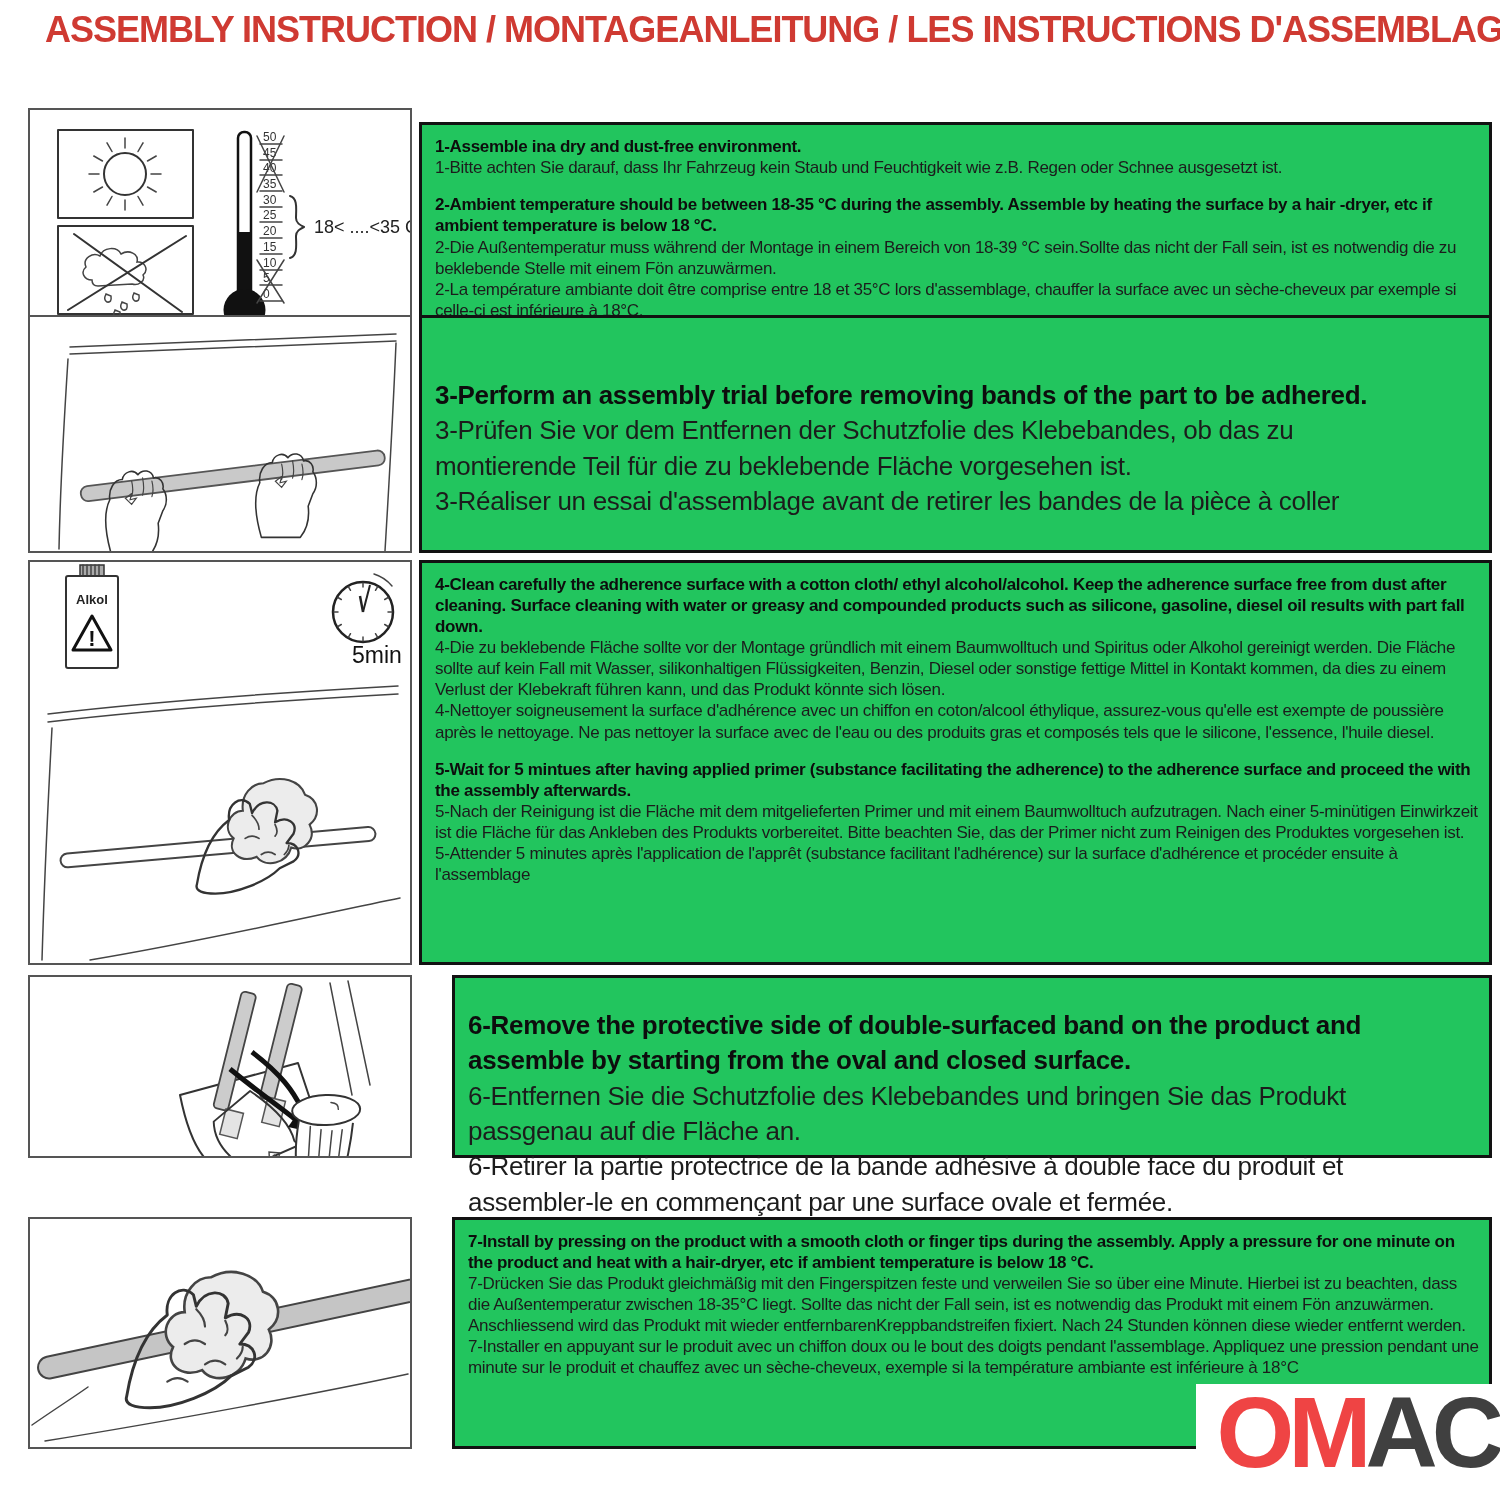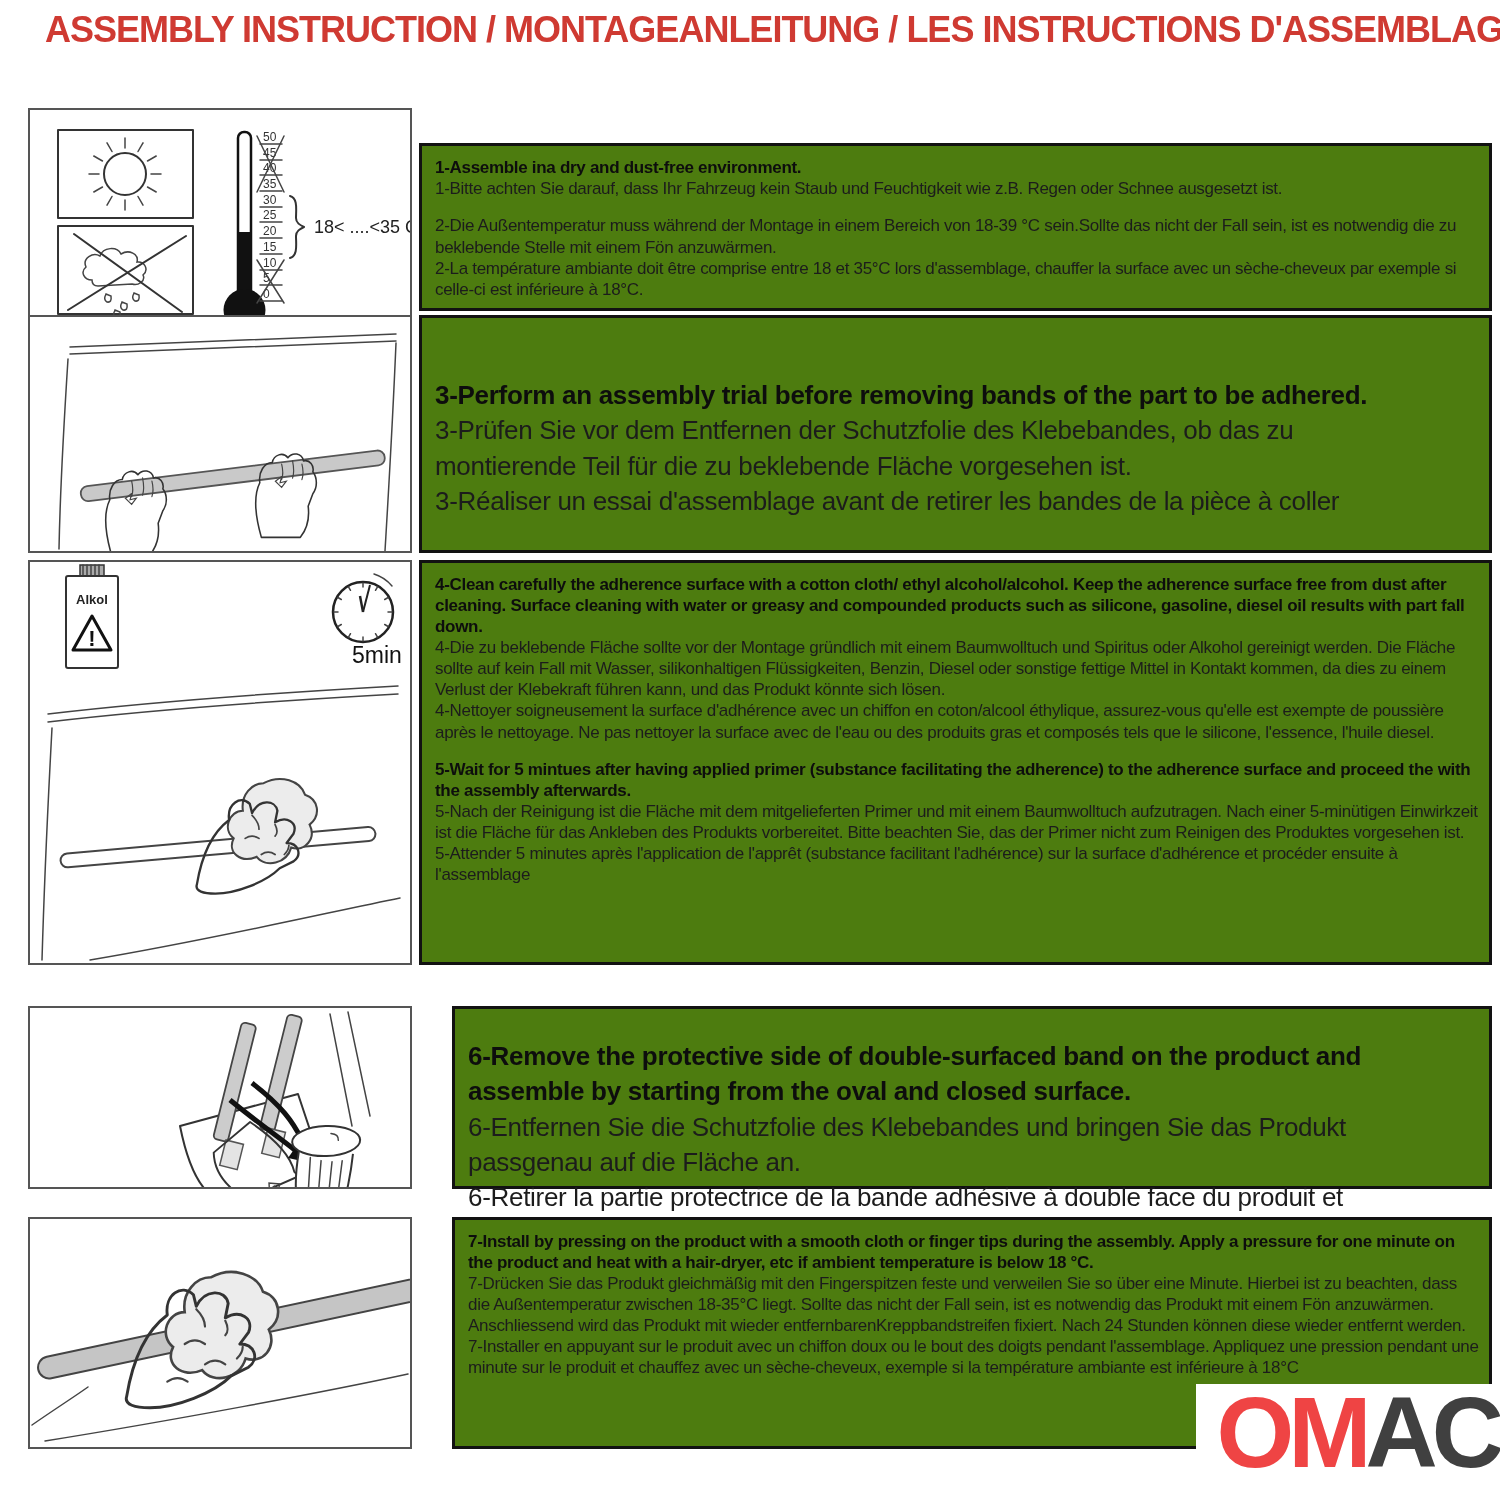--- a/index.html
+++ b/index.html
@@ -9,29 +9,29 @@
   }
   .title {
     position:absolute; left:45px; top:9px;
     font-size:36px; font-weight:bold; letter-spacing:-1px;
     color:#cf3a32; white-space:nowrap;
   }
   .row { position:absolute; left:28px; right:8px; display:flex; gap:7px; }
   .row-1 { top:80px;   height:294px;align-items:center; }
   .row-2 { top:315px;  height:238px; }
   .row-3 { top:560px;  height:405px; }
-  .row-4 { top:1006px;  height:183px;gap:40px; }
+  .row-4 { top:975px;  height:183px;gap:40px; }
   .row-5 { top:1217px; height:232px;gap:40px; }
   .illus {
     flex:0 0 384px; width:384px; border:2px solid #555; background:#fff;
     box-sizing:border-box; overflow:hidden;
   }
   .illus svg { display:block; }
   .tbox {
-    flex:1 1 auto; border:3px solid #121212; background:#4d7c0f;
+    flex:1 1 auto; border:3px solid #121212; background:#22c55e;
     box-sizing:border-box; padding:11px 8px 8px 13px; color:#1c1c1c;
   }
   .t-sm  { font-size:17px; line-height:1.24; letter-spacing:-0.3px; }
   .t-lg  { font-size:26px; line-height:1.36; letter-spacing:-0.3px; }
   .en { font-weight:bold; color:#0d0d0d; }
   .item + .item { margin-top:16px; }
   .row-2 .tbox { padding-top:60px; }
   .row-4 .tbox { padding-top:30px; }
   .row-2 .item, .row-4 .item { max-width:950px; }
   .logo {
@@ -118,20 +118,21 @@
           <text x="284" y="123" font-size="18" fill="#222">18&lt; ....&lt;35 C</text>
         </g>
       </svg>
     </div>
     <div class="tbox t-sm">
       <div class="item">
         <div class="en">1-Assemble ina dry and dust-free environment.</div>
         <div>1-Bitte achten Sie darauf, dass Ihr Fahrzeug kein Staub und Feuchtigkeit wie z.B. Regen oder Schnee ausgesetzt ist.</div>
       </div>
       <div class="item">
+        <div class="en">2-Ambient temperature should be between 18-35 °C  during the assembly. Assemble by heating the surface by a hair -dryer, etc if ambient temperature is below 18 °C.</div>
         <div>2-Die Außentemperatur muss während der Montage in einem Bereich von 18-39 °C  sein.Sollte das nicht der Fall sein, ist es notwendig die zu beklebende Stelle mit einem Fön anzuwärmen.</div>
         <div>2-La température ambiante doit être comprise entre 18 et 35°C lors d'assemblage, chauffer la surface avec un sèche-cheveux par exemple si celle-ci est inférieure à 18°C.</div>
       </div>
     </div>
   </div>
 
   <div class="row row-2">
     <div class="illus">
       <svg width="380" height="234" viewBox="0 0 380 234">
         <g class="sketch-thin">

